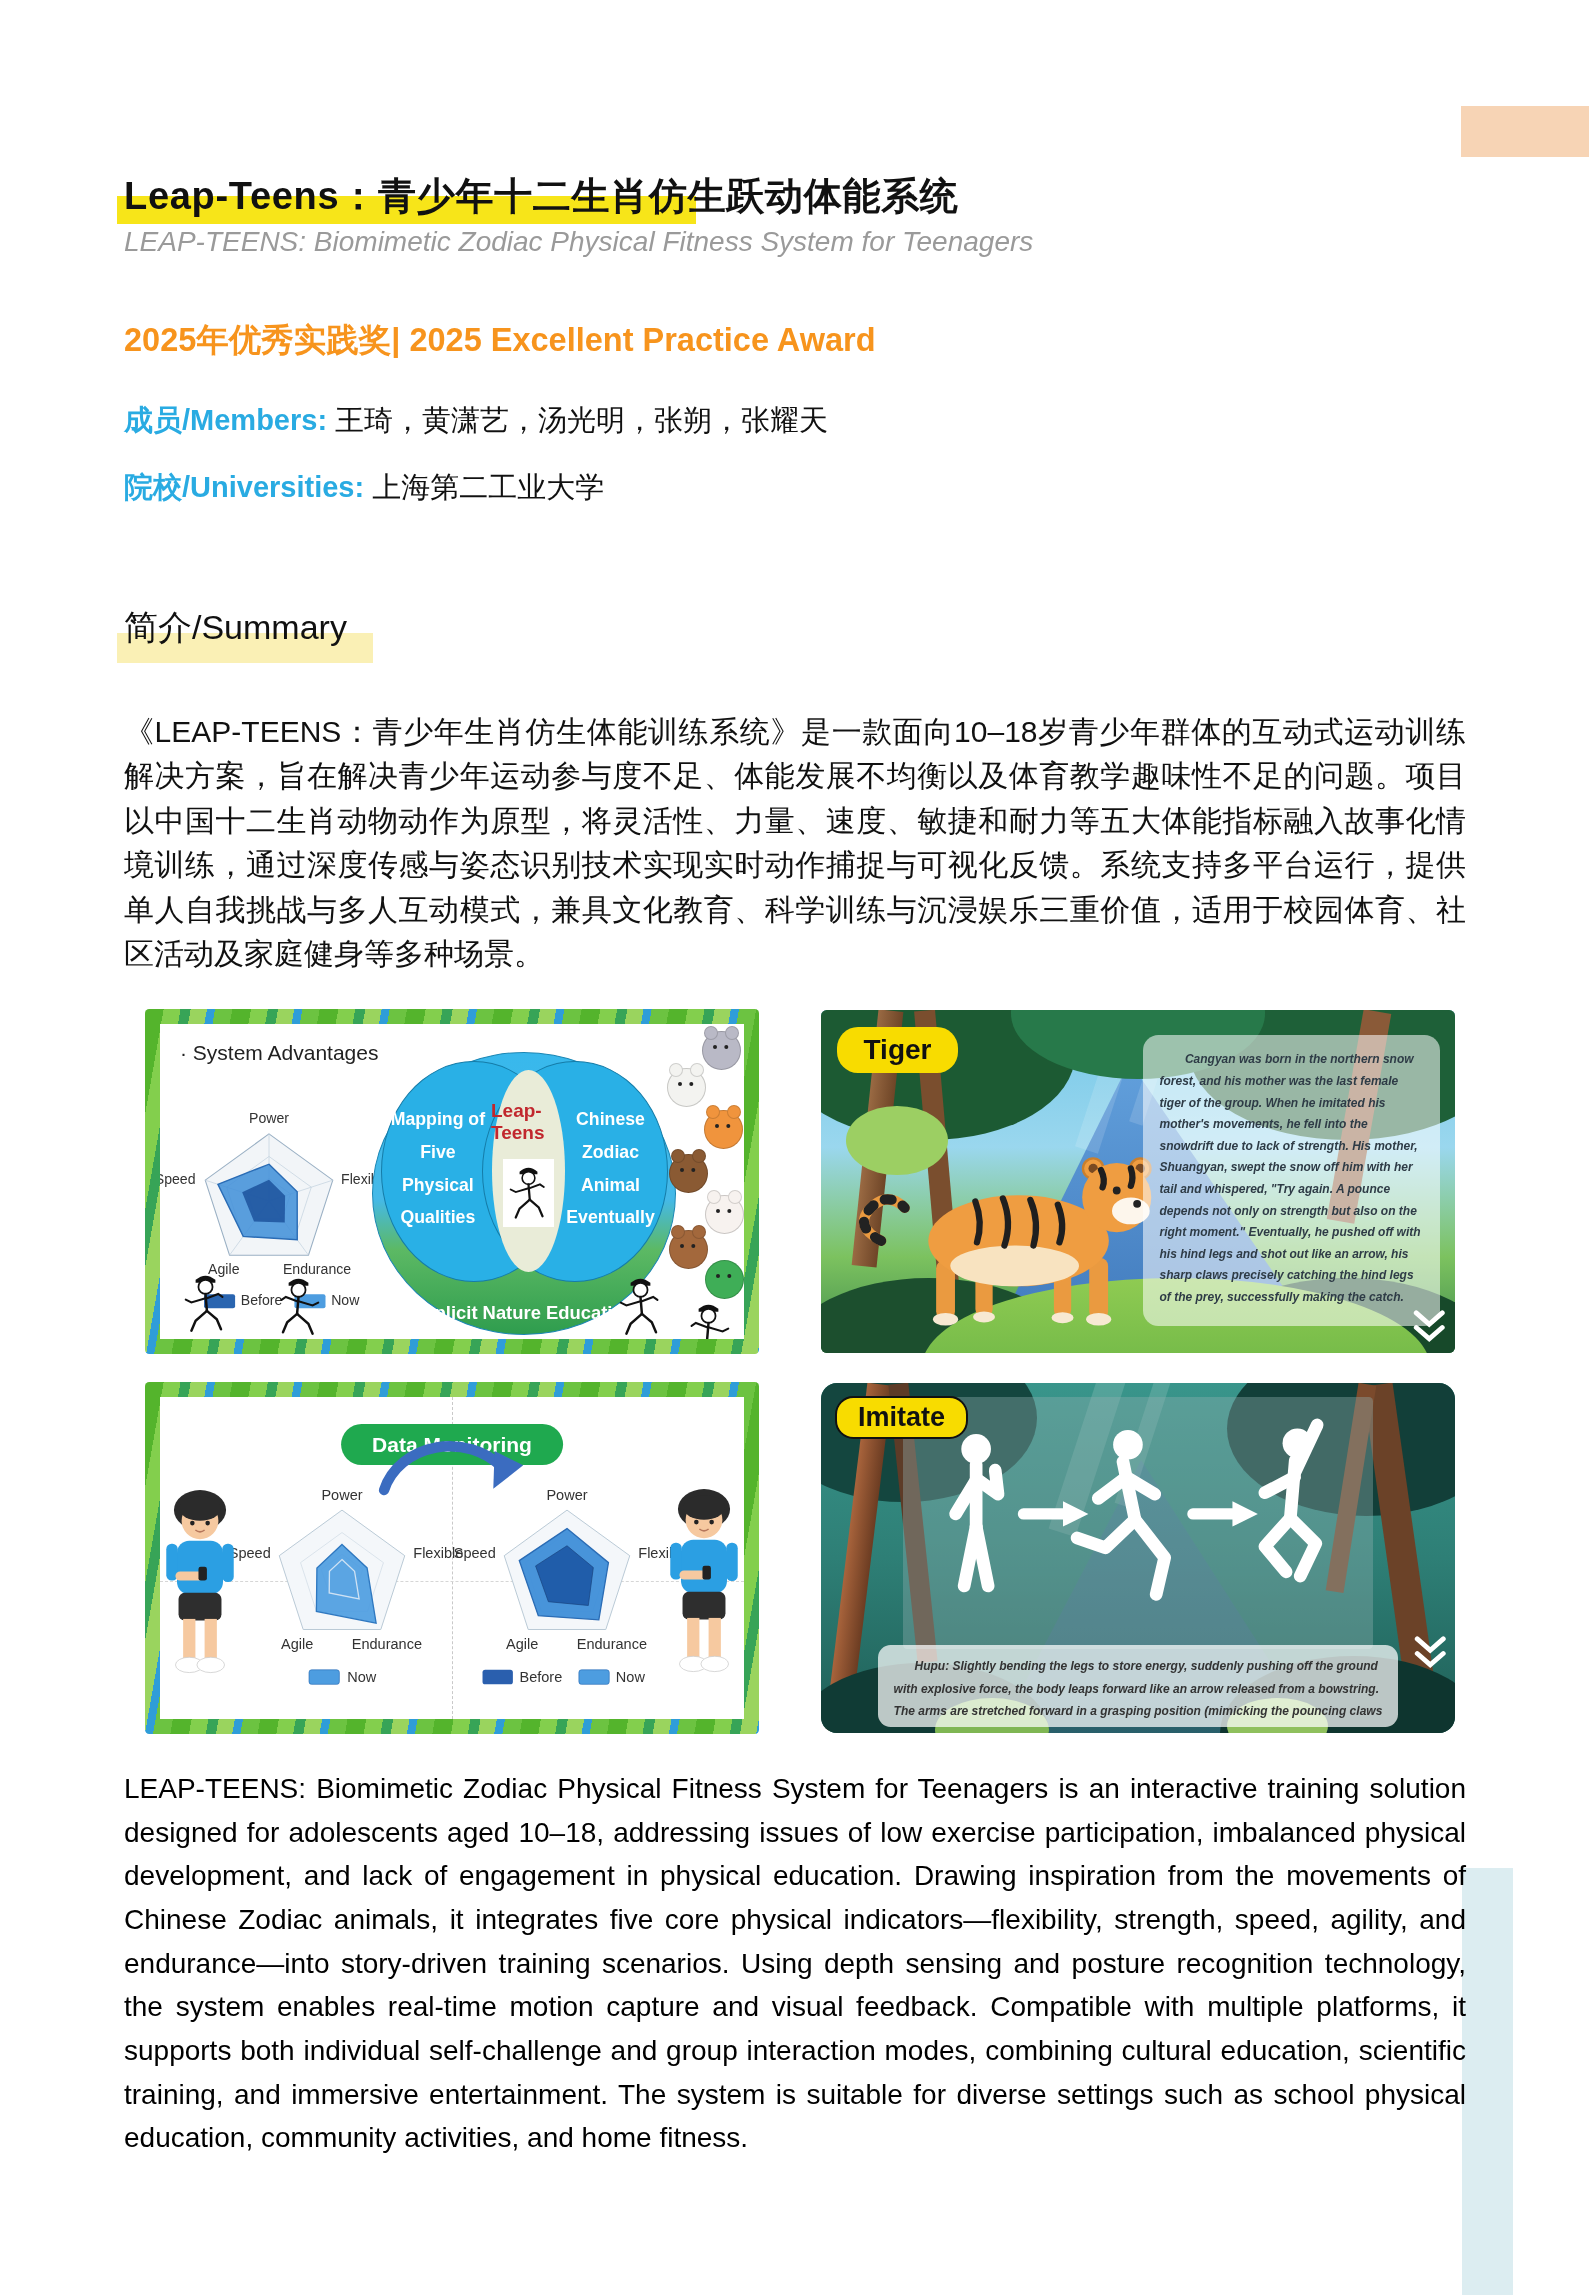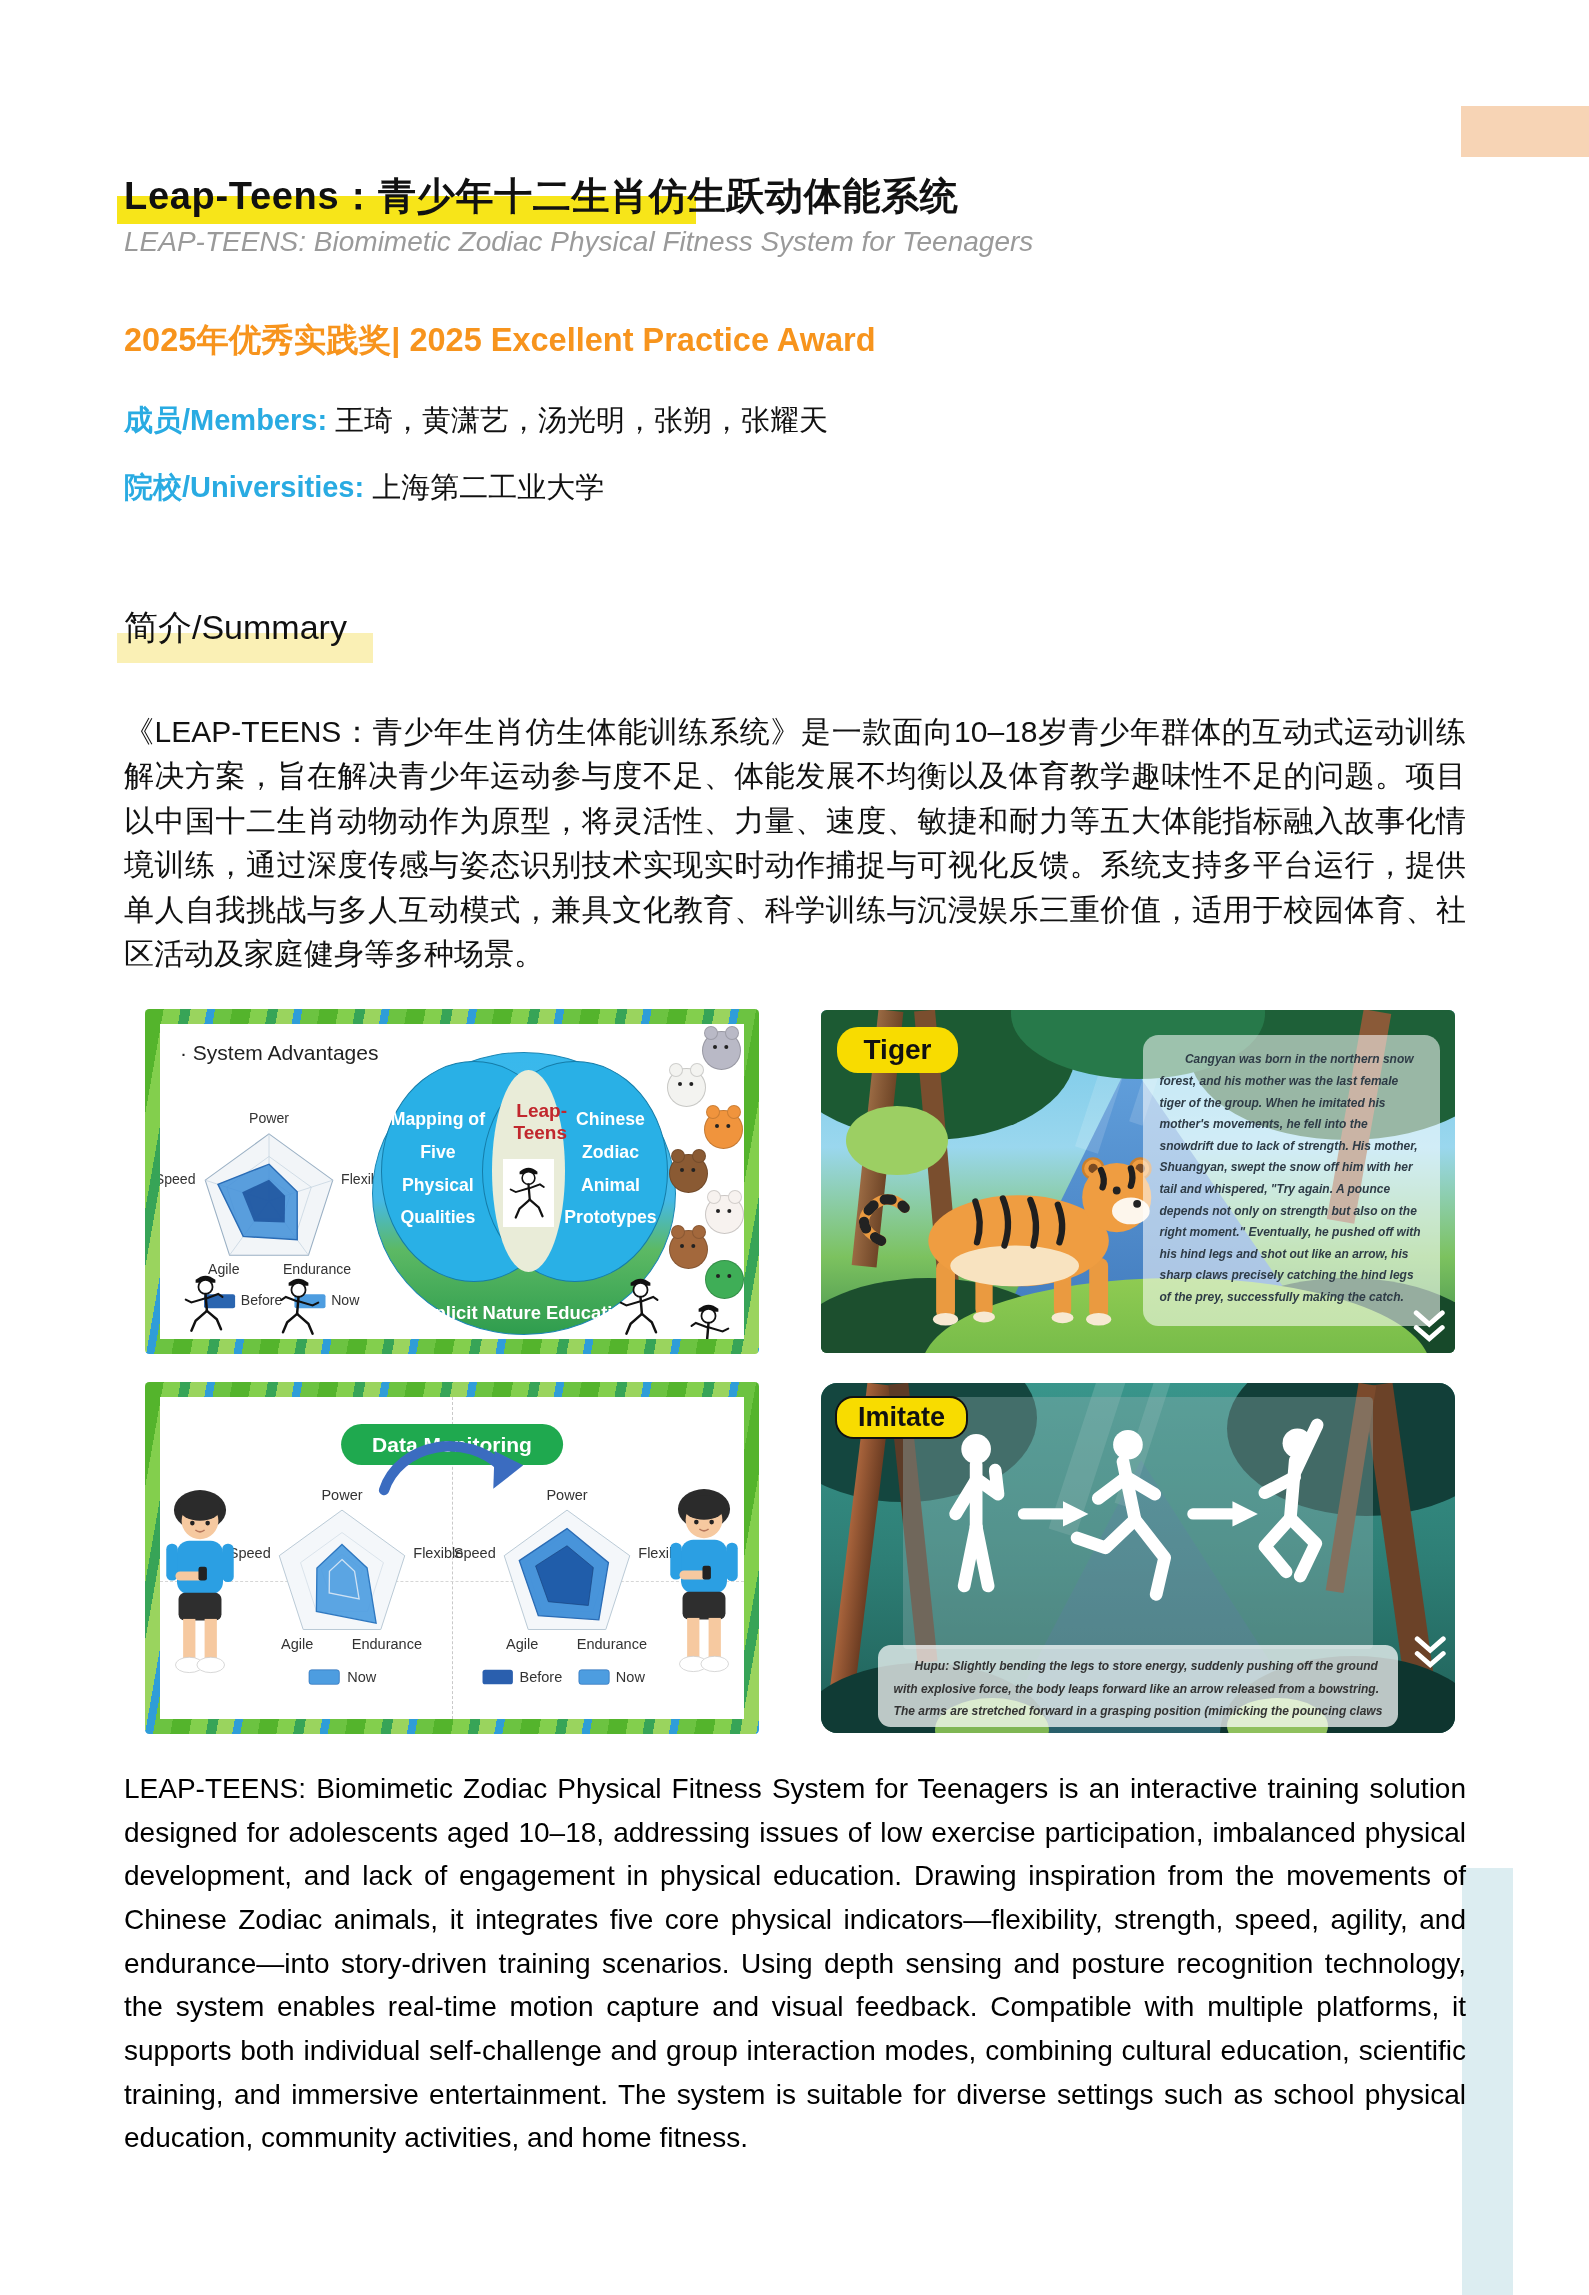--- a/index.html
+++ b/index.html
@@ -48,21 +48,21 @@
   .venn-outer{inset:0;border-radius:50%;border:1.4px solid #1b86b4;
      background:linear-gradient(180deg,#38b8ec 0%,#45b9e8 52%,#5cb964 70%,#2f9d4e 100%);}
   .venn-c1{left:8.5px;top:8.5px;width:184px;height:219px;border-radius:50%;
      background:#29B0E6;border:1.4px solid #157ca8;}
   .venn-c2{left:110px;top:8.5px;width:184px;height:219px;border-radius:50%;
      background:#29B0E6;border:1.4px solid #157ca8;}
   .venn-lens{left:120px;top:18.4px;width:73px;height:202px;border-radius:50%;background:#e9ecd8;}
   .venn-t{color:#fff;font-weight:bold;font-size:17.7px;text-align:center;line-height:1.85;}
   .venn-t-left{left:18.4px;top:51px;width:95px;}
   .venn-t-right{left:189px;top:51px;width:99px;}
-  .venn-center{left:119px;top:48px;width:76px;text-align:right;color:#C1272D;
+  .venn-center{left:119px;top:48px;width:76px;text-align:left;color:#C1272D;
      font-weight:bold;font-size:19px;line-height:1.15;}
   .venn-kidbox{left:131px;top:107px;width:51px;height:68px;background:#fff;}
   .venn-bottom{left:0;right:0;bottom:11.3px;text-align:center;color:#fff;font-weight:bold;font-size:18.4px;}
 
   
   .animal{position:absolute;width:37px;height:37px;border-radius:50%;background:var(--c);
           border:1.4px solid rgba(0,0,0,.18);}
   .animal::before,.animal::after{content:"";position:absolute;top:-6.4px;width:12.7px;height:12.7px;
           border-radius:50%;background:var(--c);border:1.4px solid rgba(0,0,0,.15);}
   .animal::before{left:0.7px;} .animal::after{right:0.7px;}
@@ -155,21 +155,21 @@
       <rect x="186" y="282" width="44" height="20" rx="3" fill="#4d9de0"></rect>
       <text x="238" y="298" font-size="20" fill="#333">Now</text>
     </svg>
 
     <div class="abs venn">
       <div class="abs venn-outer"></div>
       <div class="abs venn-c1"></div>
       <div class="abs venn-c2"></div>
       <div class="abs venn-lens"></div>
       <div class="abs venn-t venn-t-left">Mapping of Five Physical Qualities</div>
-      <div class="abs venn-t venn-t-right">Chinese Zodiac Animal Prototypes</div>
+      <div class="abs venn-t venn-t-right">Chinese Zodiac Animal Eventually</div>
       <div class="abs venn-center">Leap-Teens</div>
       <div class="abs venn-kidbox">
         <svg width="51" height="68" viewBox="0 0 80 95" stroke-linecap="round">
           <path d="M26 14 Q40 2 54 14 L54 18 L26 18 Z" fill="#111"></path>
           <circle cx="40" cy="24" r="10" fill="#fff" stroke="#111" stroke-width="2.5"></circle>
           <line x1="40" y1="34" x2="42" y2="58" stroke="#111" stroke-width="3.5"></line>
           <polyline points="40,40 20,46 12,42" fill="none" stroke="#111" stroke-width="3"></polyline>
           <polyline points="42,40 58,34 64,38" fill="none" stroke="#111" stroke-width="3"></polyline>
           <polyline points="42,58 26,72 20,86" fill="none" stroke="#111" stroke-width="3.5"></polyline>
           <polyline points="42,58 56,70 62,84" fill="none" stroke="#111" stroke-width="3.5"></polyline>

